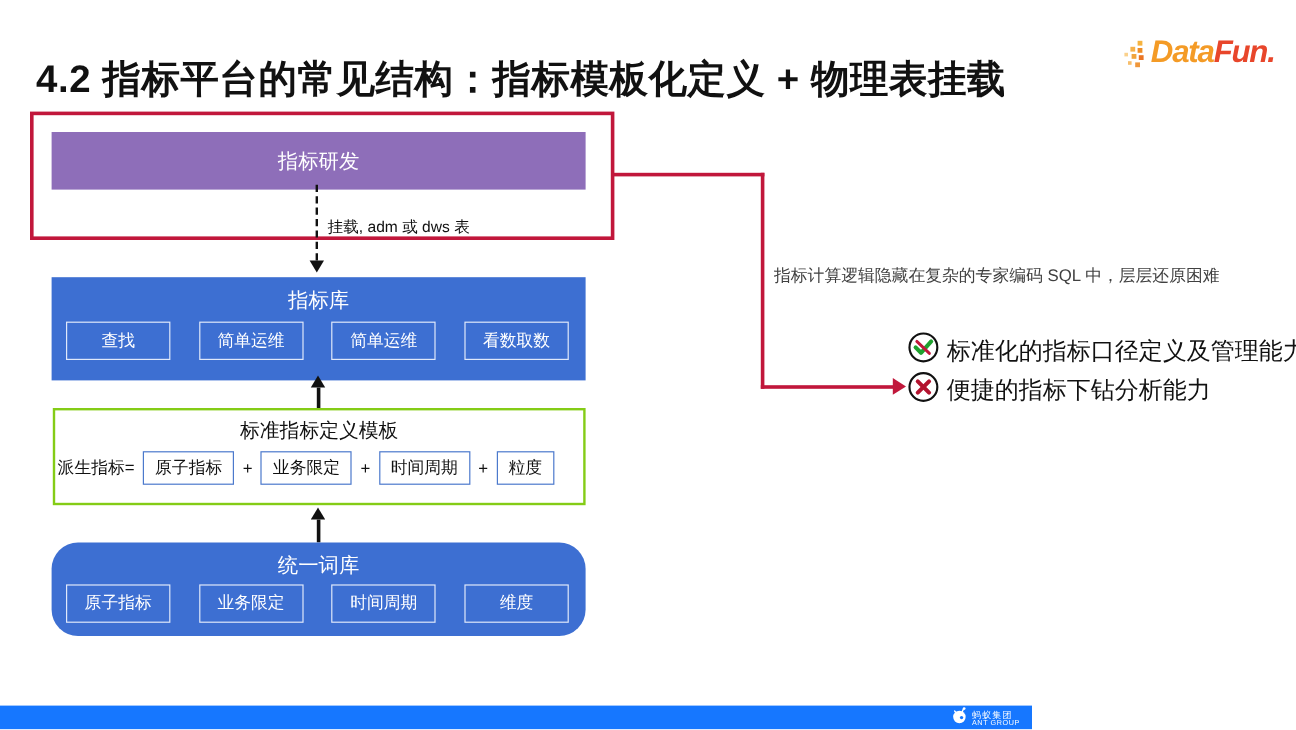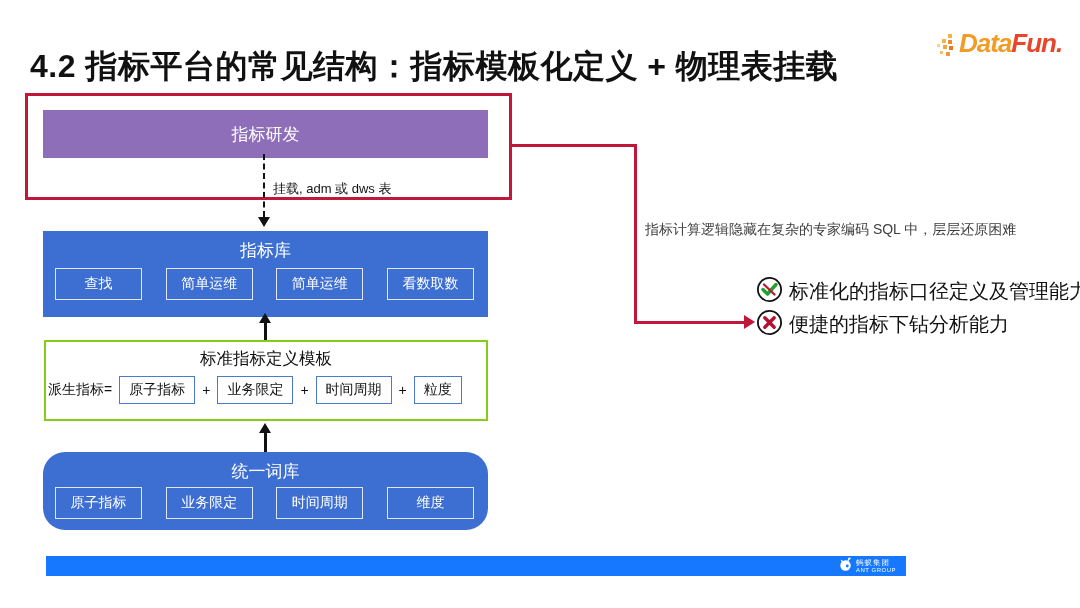--- a/index.html
+++ b/index.html
@@ -57,21 +57,21 @@
   .mount-label { position:absolute; left:273px; top:180px; font-size:13px; color:#111; }
 
   
   .pain-text { position:absolute; left:645px; top:221px; font-size:14px; color:#404040; white-space:nowrap; }
   .bullet { position:absolute; display:flex; align-items:center; gap:6px; }
   .bullet-1 { left:756px; top:276px; }
   .bullet-2 { left:756px; top:309px; }
   .bullet-text { font-size:20px; color:#111; white-space:nowrap; }
 
   
-  .bottom-bar { position:absolute; left:0; top:556px; width:860px; height:20px; background:#1677FF;margin-left:46px; }
+  .bottom-bar { position:absolute; left:0; top:588px; width:860px; height:20px; background:#1677FF; }
   .ant-logo { position:absolute; right:10px; top:1px; display:flex; align-items:center; gap:3px; color:#fff; }
   .ant-text { display:flex; flex-direction:column; line-height:1.05; }
   .ant-cn { font-size:7.5px; letter-spacing:1px; }
   .ant-en { font-size:6px; letter-spacing:0.5px; }
 </style>
 </head>
 <body>
 
 <div class="slide">
 

